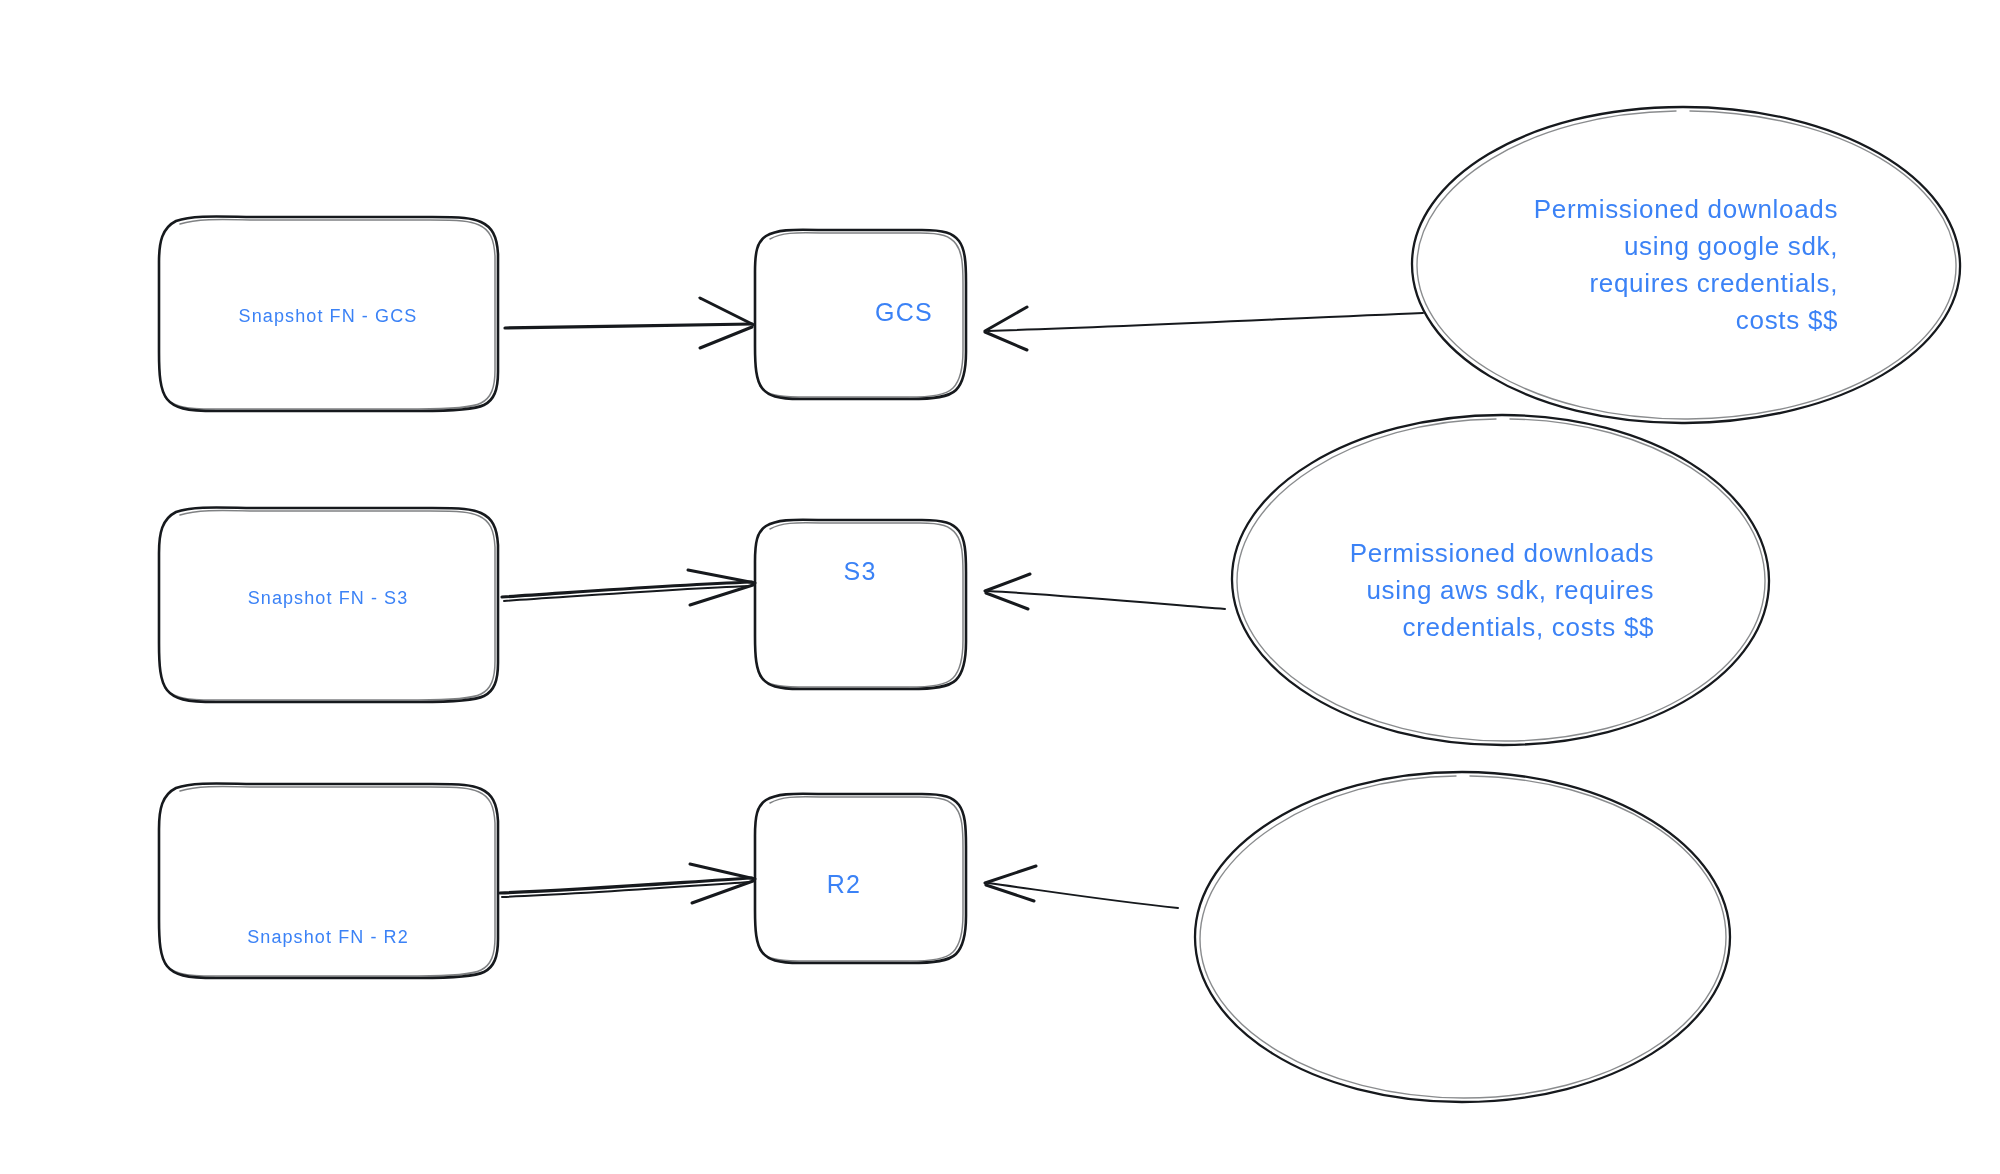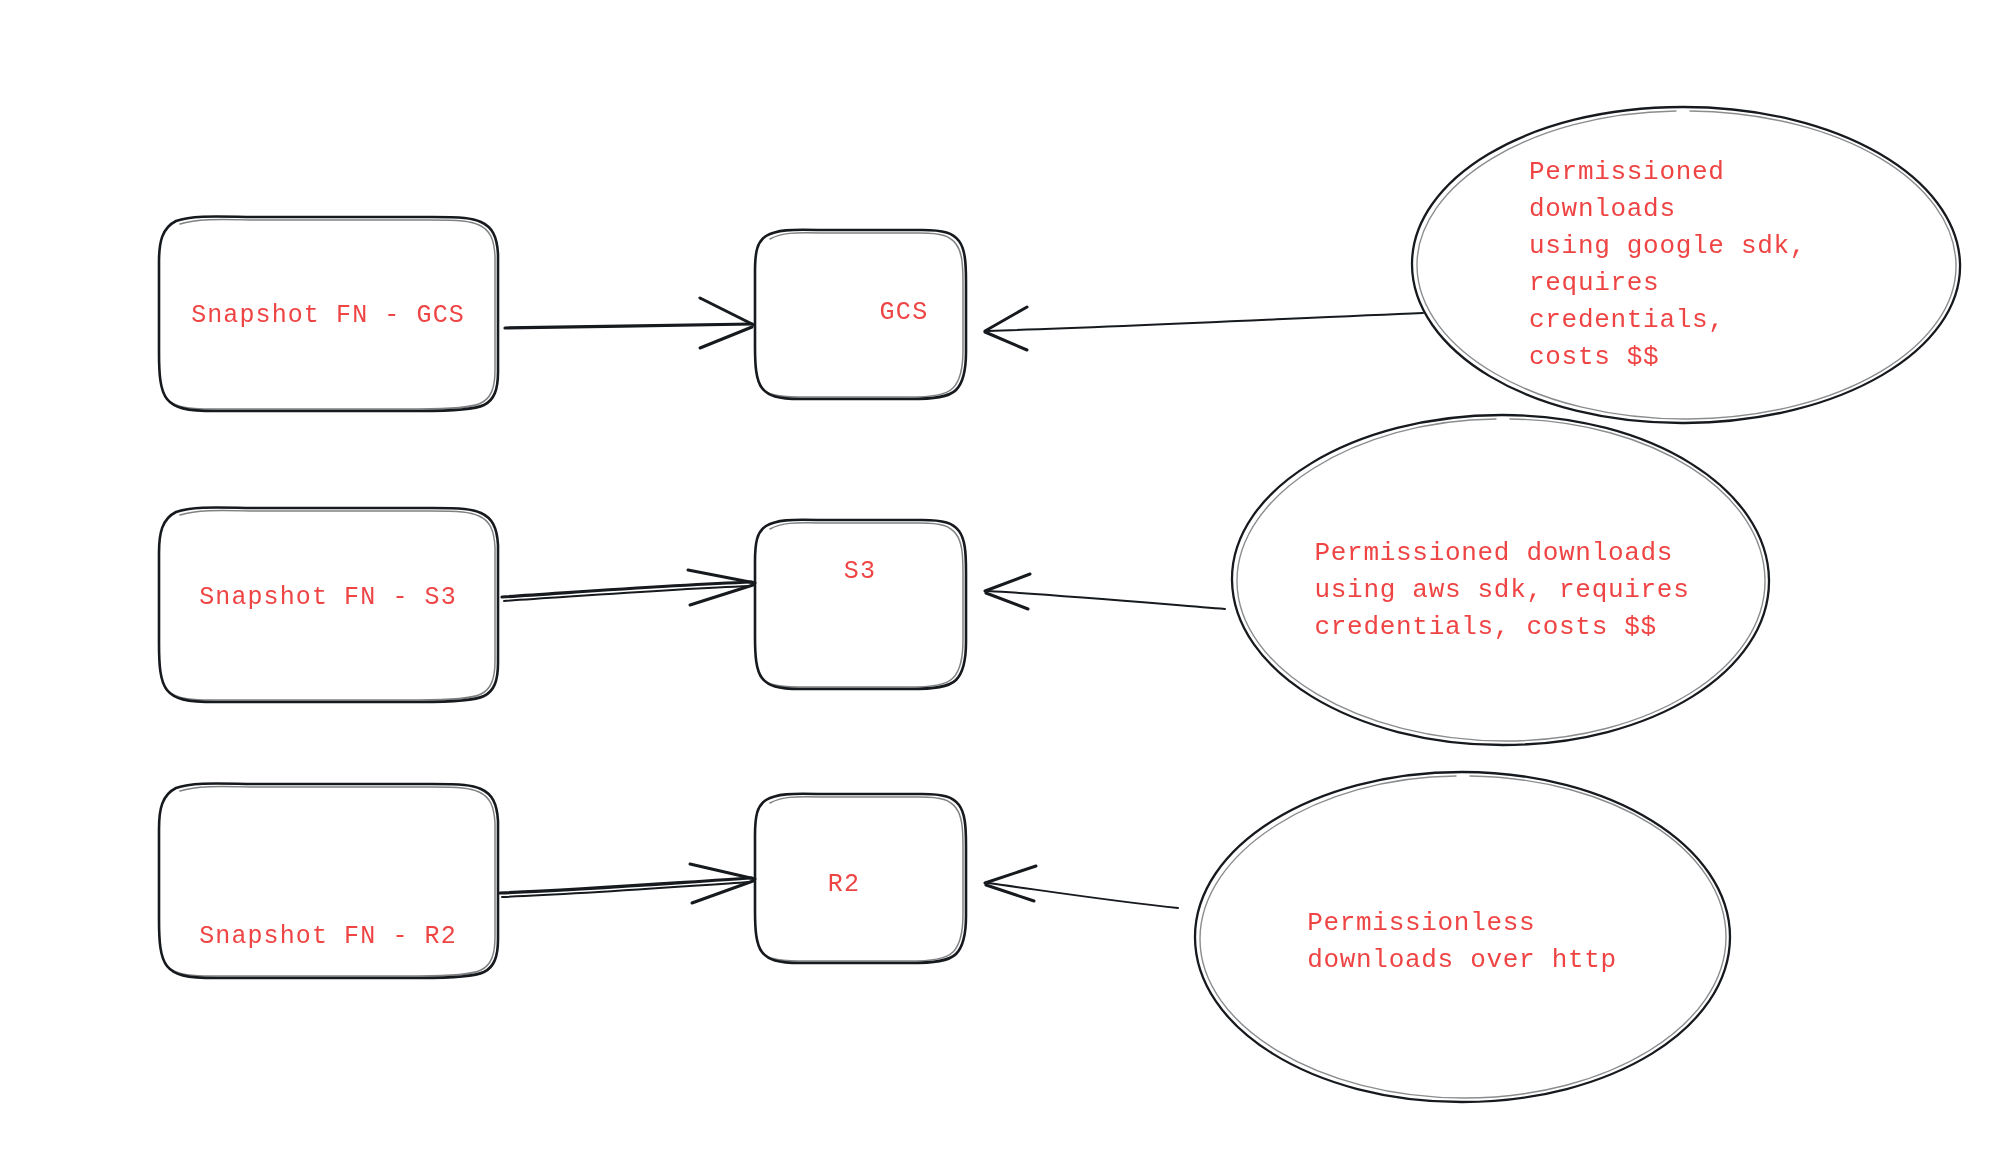--- a/index.html
+++ b/index.html
@@ -36,32 +36,32 @@
   .stroke-box { stroke-width: 2.6; }
   .stroke-box-faint { stroke-width: 1.5; opacity: 0.55; }
   .stroke-ellipse { stroke-width: 2.3; }
   .stroke-ellipse-faint { stroke-width: 1.4; opacity: 0.5; }
   .stroke-arrow { stroke-width: 3.2; }
   .stroke-arrow-thin { stroke-width: 2.0; }
   .stroke-arrow-head { stroke-width: 3.0; }
 
   .label {
     position: absolute;
-    color: #ef4444;
-    font-family: Liberation Mono, monospace;
-    text-align: left;
+    color: #3b82f6;
+    font-family: Liberation Sans, sans-serif;
+    text-align: right;
     line-height: 1.34;
     letter-spacing: 0.6px;
     white-space: pre-line;
     transform: translate(-50%, -50%);
     pointer-events: none;
     user-select: none;
   }
   .label-node {
-    font-size: 25px;
+    font-size: 18px;
     letter-spacing: 1.1px;
   }
   .label-node-small {
     font-size: 25px;
     letter-spacing: 1.3px;
   }
   .label-note {
     font-size: 26px;
     letter-spacing: 0.7px;
     line-height: 1.42;
@@ -227,16 +227,14 @@
   <div class="label label-node-small" style="left:860px; top:572px;">S3</div>
 
   <div class="label label-note" style="left:1502px; top:590px;">Permissioned downloads
 using aws sdk, requires
 credentials, costs $$</div>
 
   <div class="label label-node" style="left:328px; top:893px;margin-top:44px;">Snapshot FN - R2</div>
 
   <div class="label label-node-small" style="left:844px; top:885px;">R2</div>
 
-  <div class="label label-note" style="left:1462px; top:942px;">Permissionless
-downloads over http</div>
 
 </div>
 
 </body></html>

